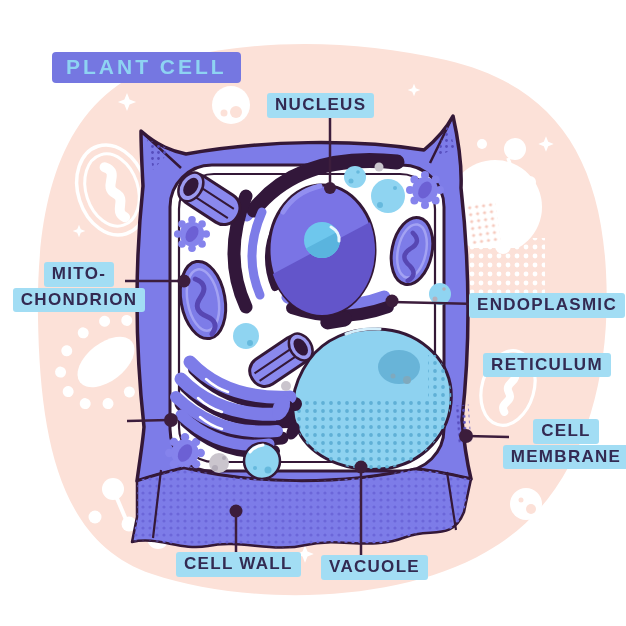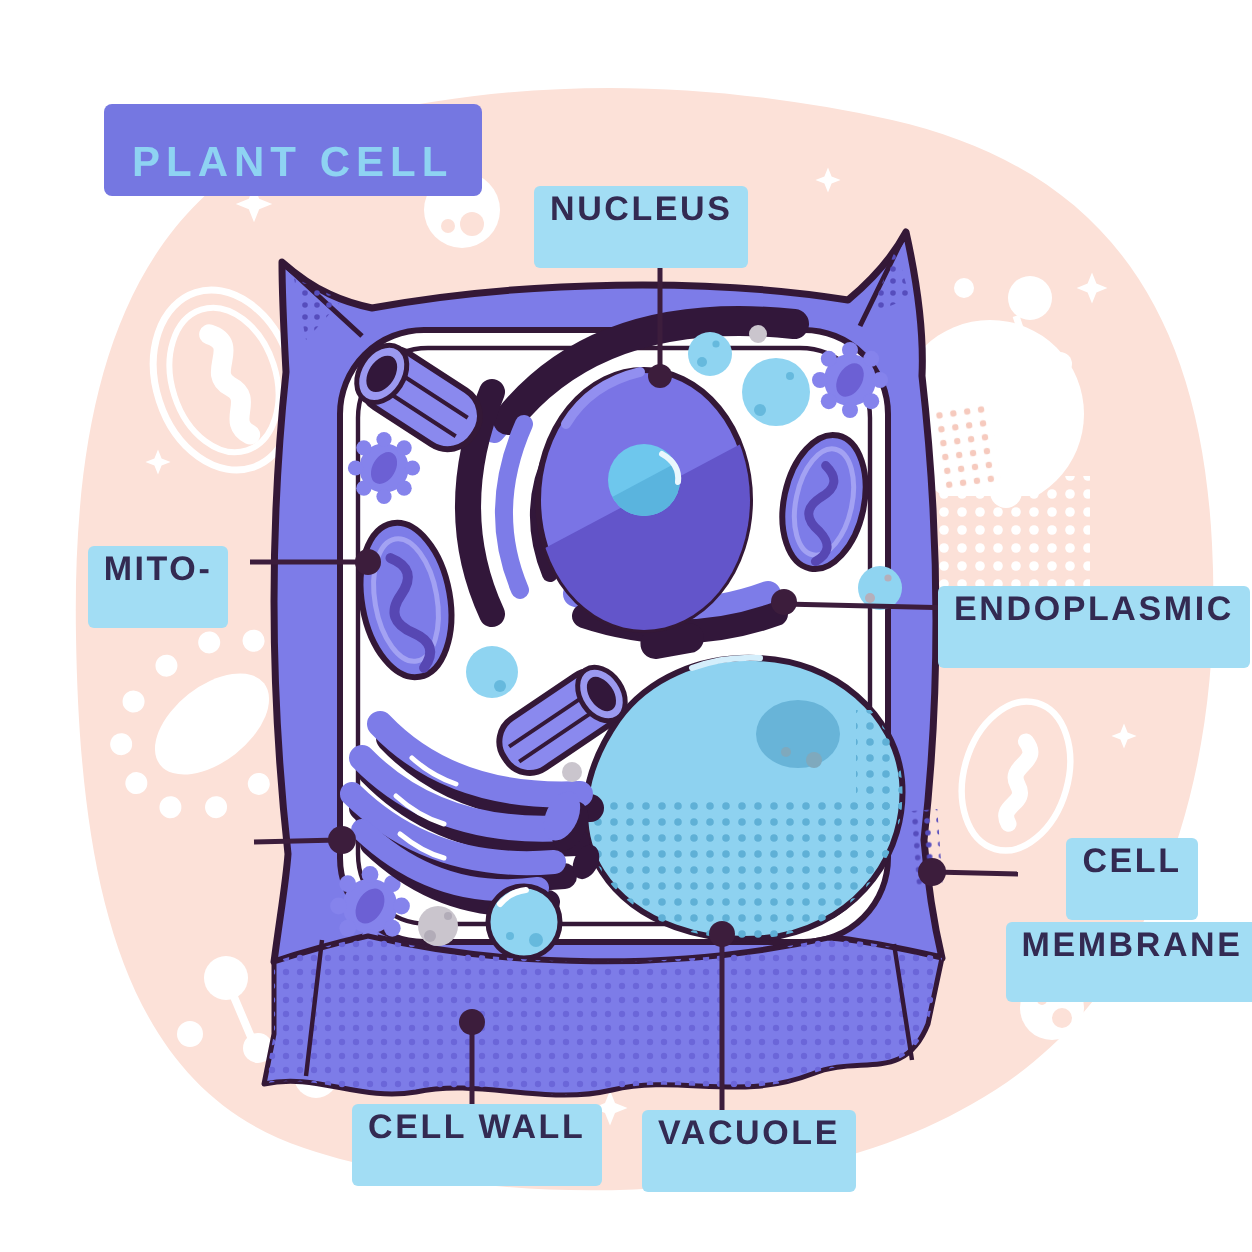--- a/index.html
+++ b/index.html
@@ -1,26 +1,26 @@
 <!DOCTYPE html>
 <html><head>
 <meta charset="utf-8">
 <style>
   html,body{margin:0;padding:0;background:#ffffff;}
   #stage{position:relative;width:626px;height:626px;overflow:hidden;background:#ffffff;
          font-family:"Liberation Sans","DejaVu Sans",sans-serif;}
   #art{position:absolute;left:0;top:0;}
   .lbl{position:absolute;display:flex;flex-direction:column;align-items:center;gap:1px;z-index:5;}
   .lbl span{display:inline-block;background:#a2ddf4;color:#332a52;font-size:17px;font-weight:600;
-            letter-spacing:1.3px;line-height:1.15;padding:2px 8px 19px;border-radius:3px;white-space:nowrap;}
+            letter-spacing:1.3px;line-height:1.15;padding:2px 8px 3px;border-radius:3px;white-space:nowrap;}
   .title{position:absolute;left:52px;top:52px;z-index:5;}
   .title span{display:inline-block;background:#7577e1;color:#8ed3f2;font-size:21px;font-weight:600;
-            letter-spacing:3px;padding:18px 14px 4px;border-radius:4px;white-space:nowrap;}
+            letter-spacing:3px;padding:3px 14px 4px;border-radius:4px;white-space:nowrap;}
   .l-nucleus{left:267px;top:93px;}
-  .l-mito{left:14px;top:273px;width:130px;text-align:center;}
+  .l-mito{left:14px;top:262px;width:130px;text-align:center;}
   .l-er{left:476px;top:293px;width:142px;gap:35px;}
   .l-golgi{left:9px;top:405px;width:134px;}
   .l-membrane{left:504px;top:419px;width:124px;}
   .l-wall{left:176px;top:552px;}
   .l-vacuole{left:321px;top:555px;}
 </style>
 </head>
 <body>
 
 <div id="stage">
@@ -331,23 +331,25 @@
 </svg>
 
   <div class="title">
     <span>PLANT CELL</span>
   </div>
   <div class="lbl l-nucleus">
     <span>NUCLEUS</span>
   </div>
   <div class="lbl l-mito">
     <span>MITO-</span>
+    <span>CHONDRION</span>
   </div>
   <div class="lbl l-er">
     <span>ENDOPLASMIC</span>
+    <span>RETICULUM</span>
   </div>
   <div class="lbl l-golgi">
   </div>
   <div class="lbl l-membrane">
     <span>CELL</span>
     <span>MEMBRANE</span>
   </div>
   <div class="lbl l-wall">
     <span>CELL WALL</span>
   </div>

